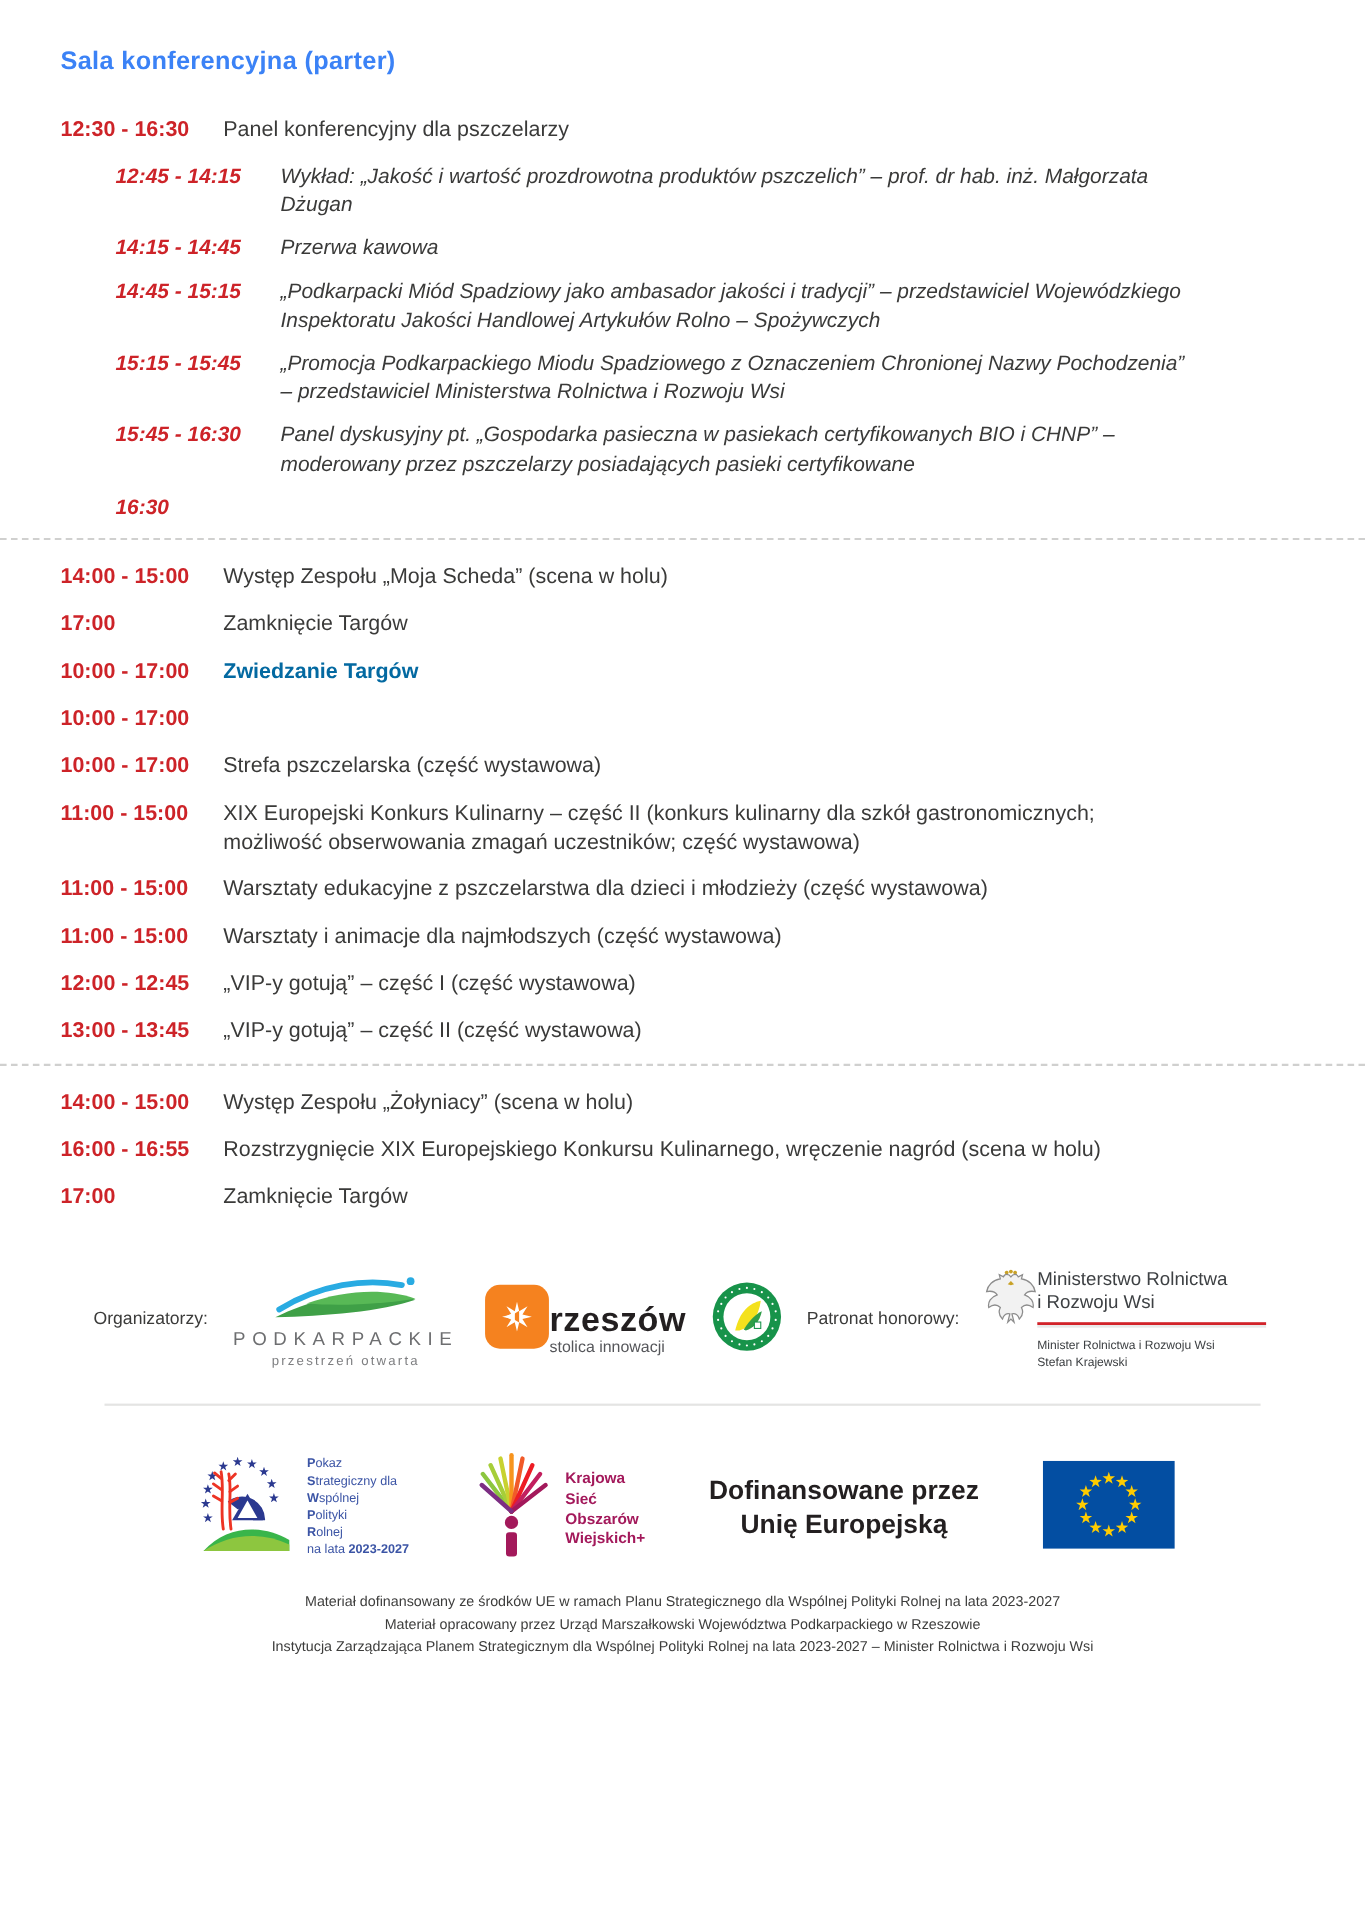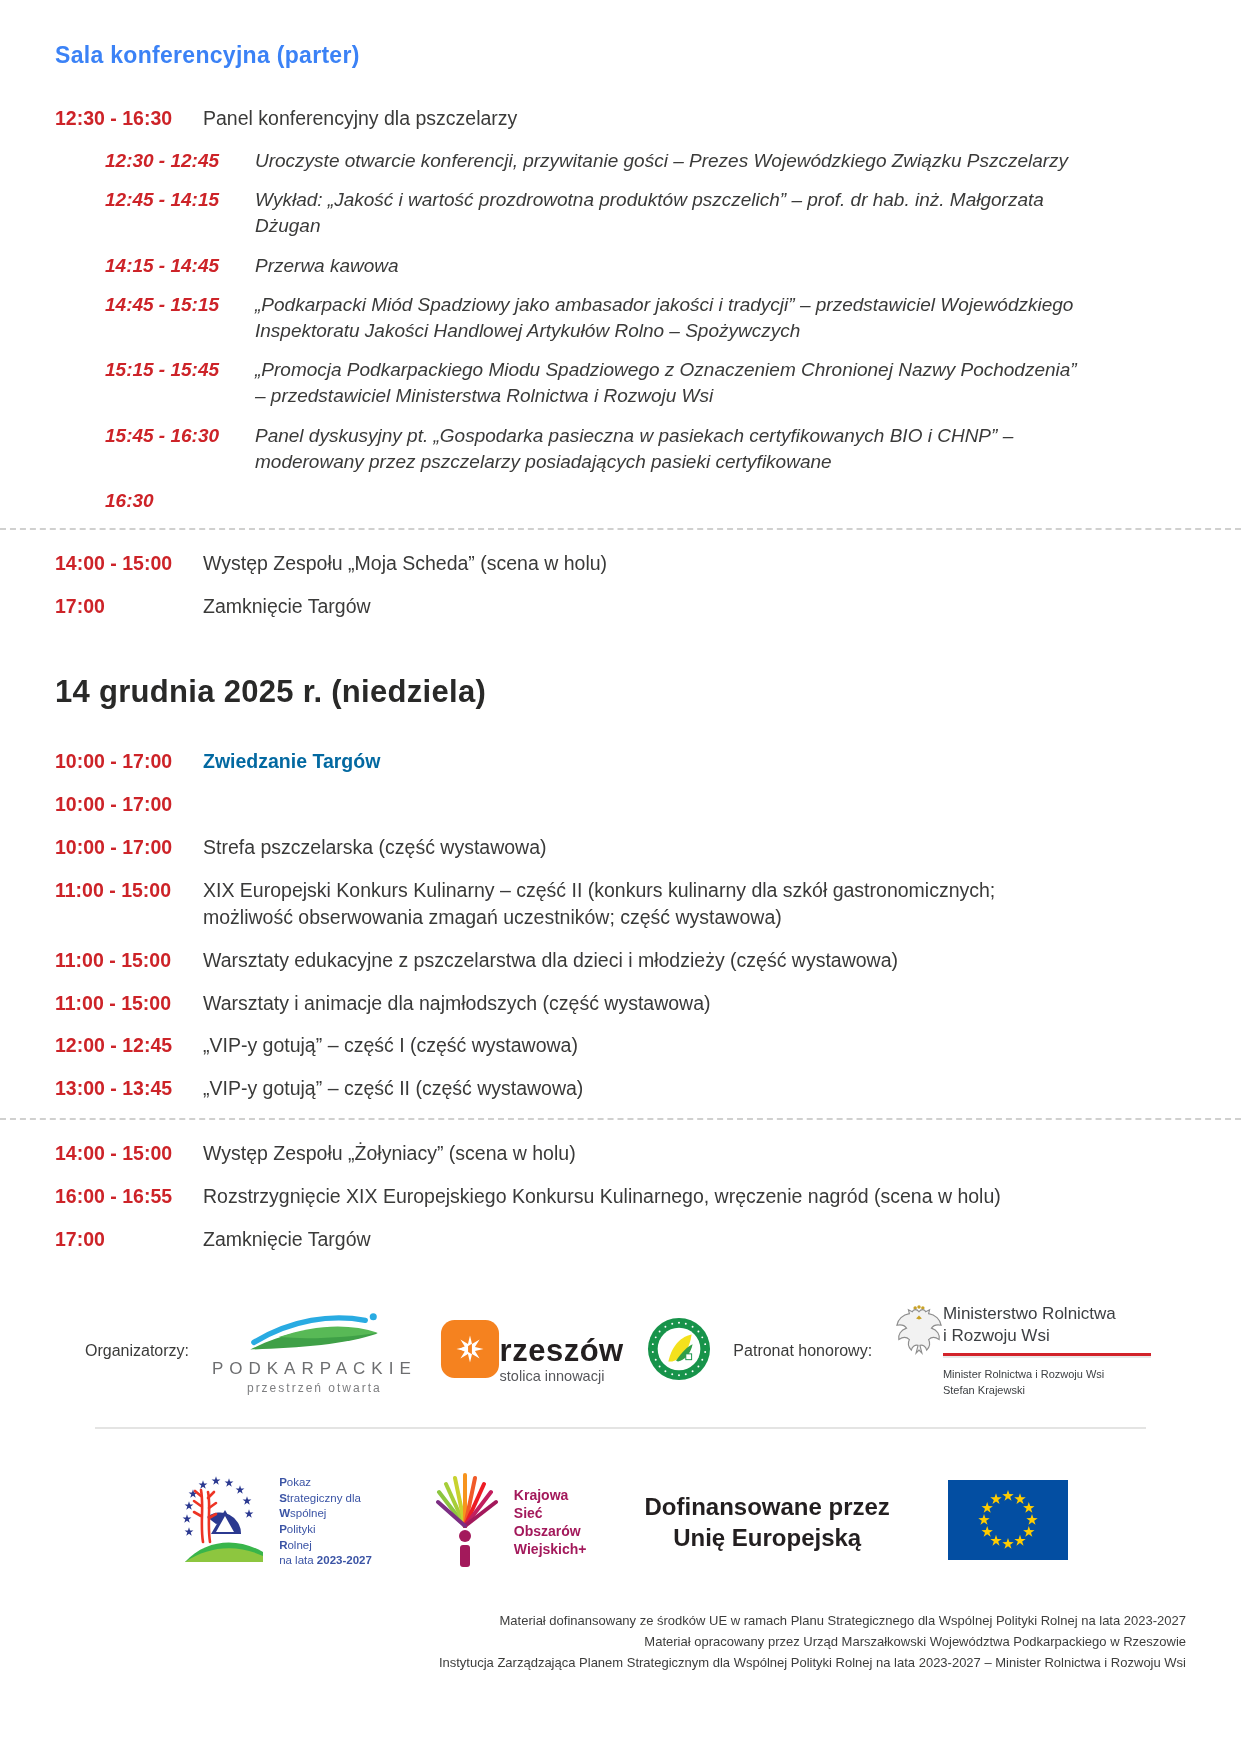--- a/index.html
+++ b/index.html
@@ -73,41 +73,37 @@
   .psl{display:flex;align-items:center;gap:10px;}
   .psl-text{display:flex;flex-direction:column;font-size:11.5px;color:#3b54a5;line-height:1.35;}
   .psl-line::first-letter{font-weight:800;}
   .psl-last b{font-weight:800;}
   .ksow{display:flex;align-items:center;gap:12px;}
   .ksow-text{display:flex;flex-direction:column;font-size:14px;font-weight:700;
     color:#a3195b;line-height:1.3;}
   .fund-text{font-size:24px;font-weight:700;color:#231f20;text-align:center;line-height:1.3;}
 
   .footer{
-    margin-top:26px;text-align:right;font-size:13px;color:#3d3d3c;line-height:1.6;
+    margin-top:12px;text-align:center;font-size:13px;color:#3d3d3c;line-height:1.6;
   }
 </style>
 </head>
 <body>
 
 <div class="content">
 
   <h2 class="sala-title">Sala konferencyjna (parter)</h2>
 
   <div class="row">
     <span class="time">12:30 - 16:30</span>
     <span class="desc">Panel konferencyjny dla pszczelarzy</span>
   </div>
 
   <div class="subrows">
     <div class="row">
-      <span class="time">12:30 - 12:45</span>
-      <span class="desc">Uroczyste otwarcie konferencji, przywitanie gości – Prezes Wojewódzkiego Związku Pszczelarzy</span>
-    </div>
-    <div class="row">
       <span class="time">12:45 - 14:15</span>
       <span class="desc">Wykład: „Jakość i wartość prozdrowotna produktów pszczelich” – prof. dr hab. inż. Małgorzata Dżugan</span>
     </div>
     <div class="row">
       <span class="time">14:15 - 14:45</span>
       <span class="desc">Przerwa kawowa</span>
     </div>
     <div class="row">
       <span class="time">14:45 - 15:15</span>
       <span class="desc">„Podkarpacki Miód Spadziowy jako ambasador jakości i tradycji” – przedstawiciel Wojewódzkiego Inspektoratu Jakości Handlowej Artykułów Rolno – Spożywczych</span>
@@ -129,21 +125,20 @@
 
   <div class="row">
     <span class="time">14:00 - 15:00</span>
     <span class="desc">Występ Zespołu „Moja Scheda” (scena w holu)</span>
   </div>
   <div class="row">
     <span class="time">17:00</span>
     <span class="desc">Zamknięcie Targów</span>
   </div>
 
-  <h1 class="day-title">14 grudnia 2025 r. (niedziela)</h1>
 
   <div class="row bold">
     <span class="time">10:00 - 17:00</span>
     <span class="desc">Zwiedzanie Targów</span>
   </div>
   <div class="row">
     <span class="time">10:00 - 17:00</span>
   </div>
   <div class="row">
     <span class="time">10:00 - 17:00</span>

